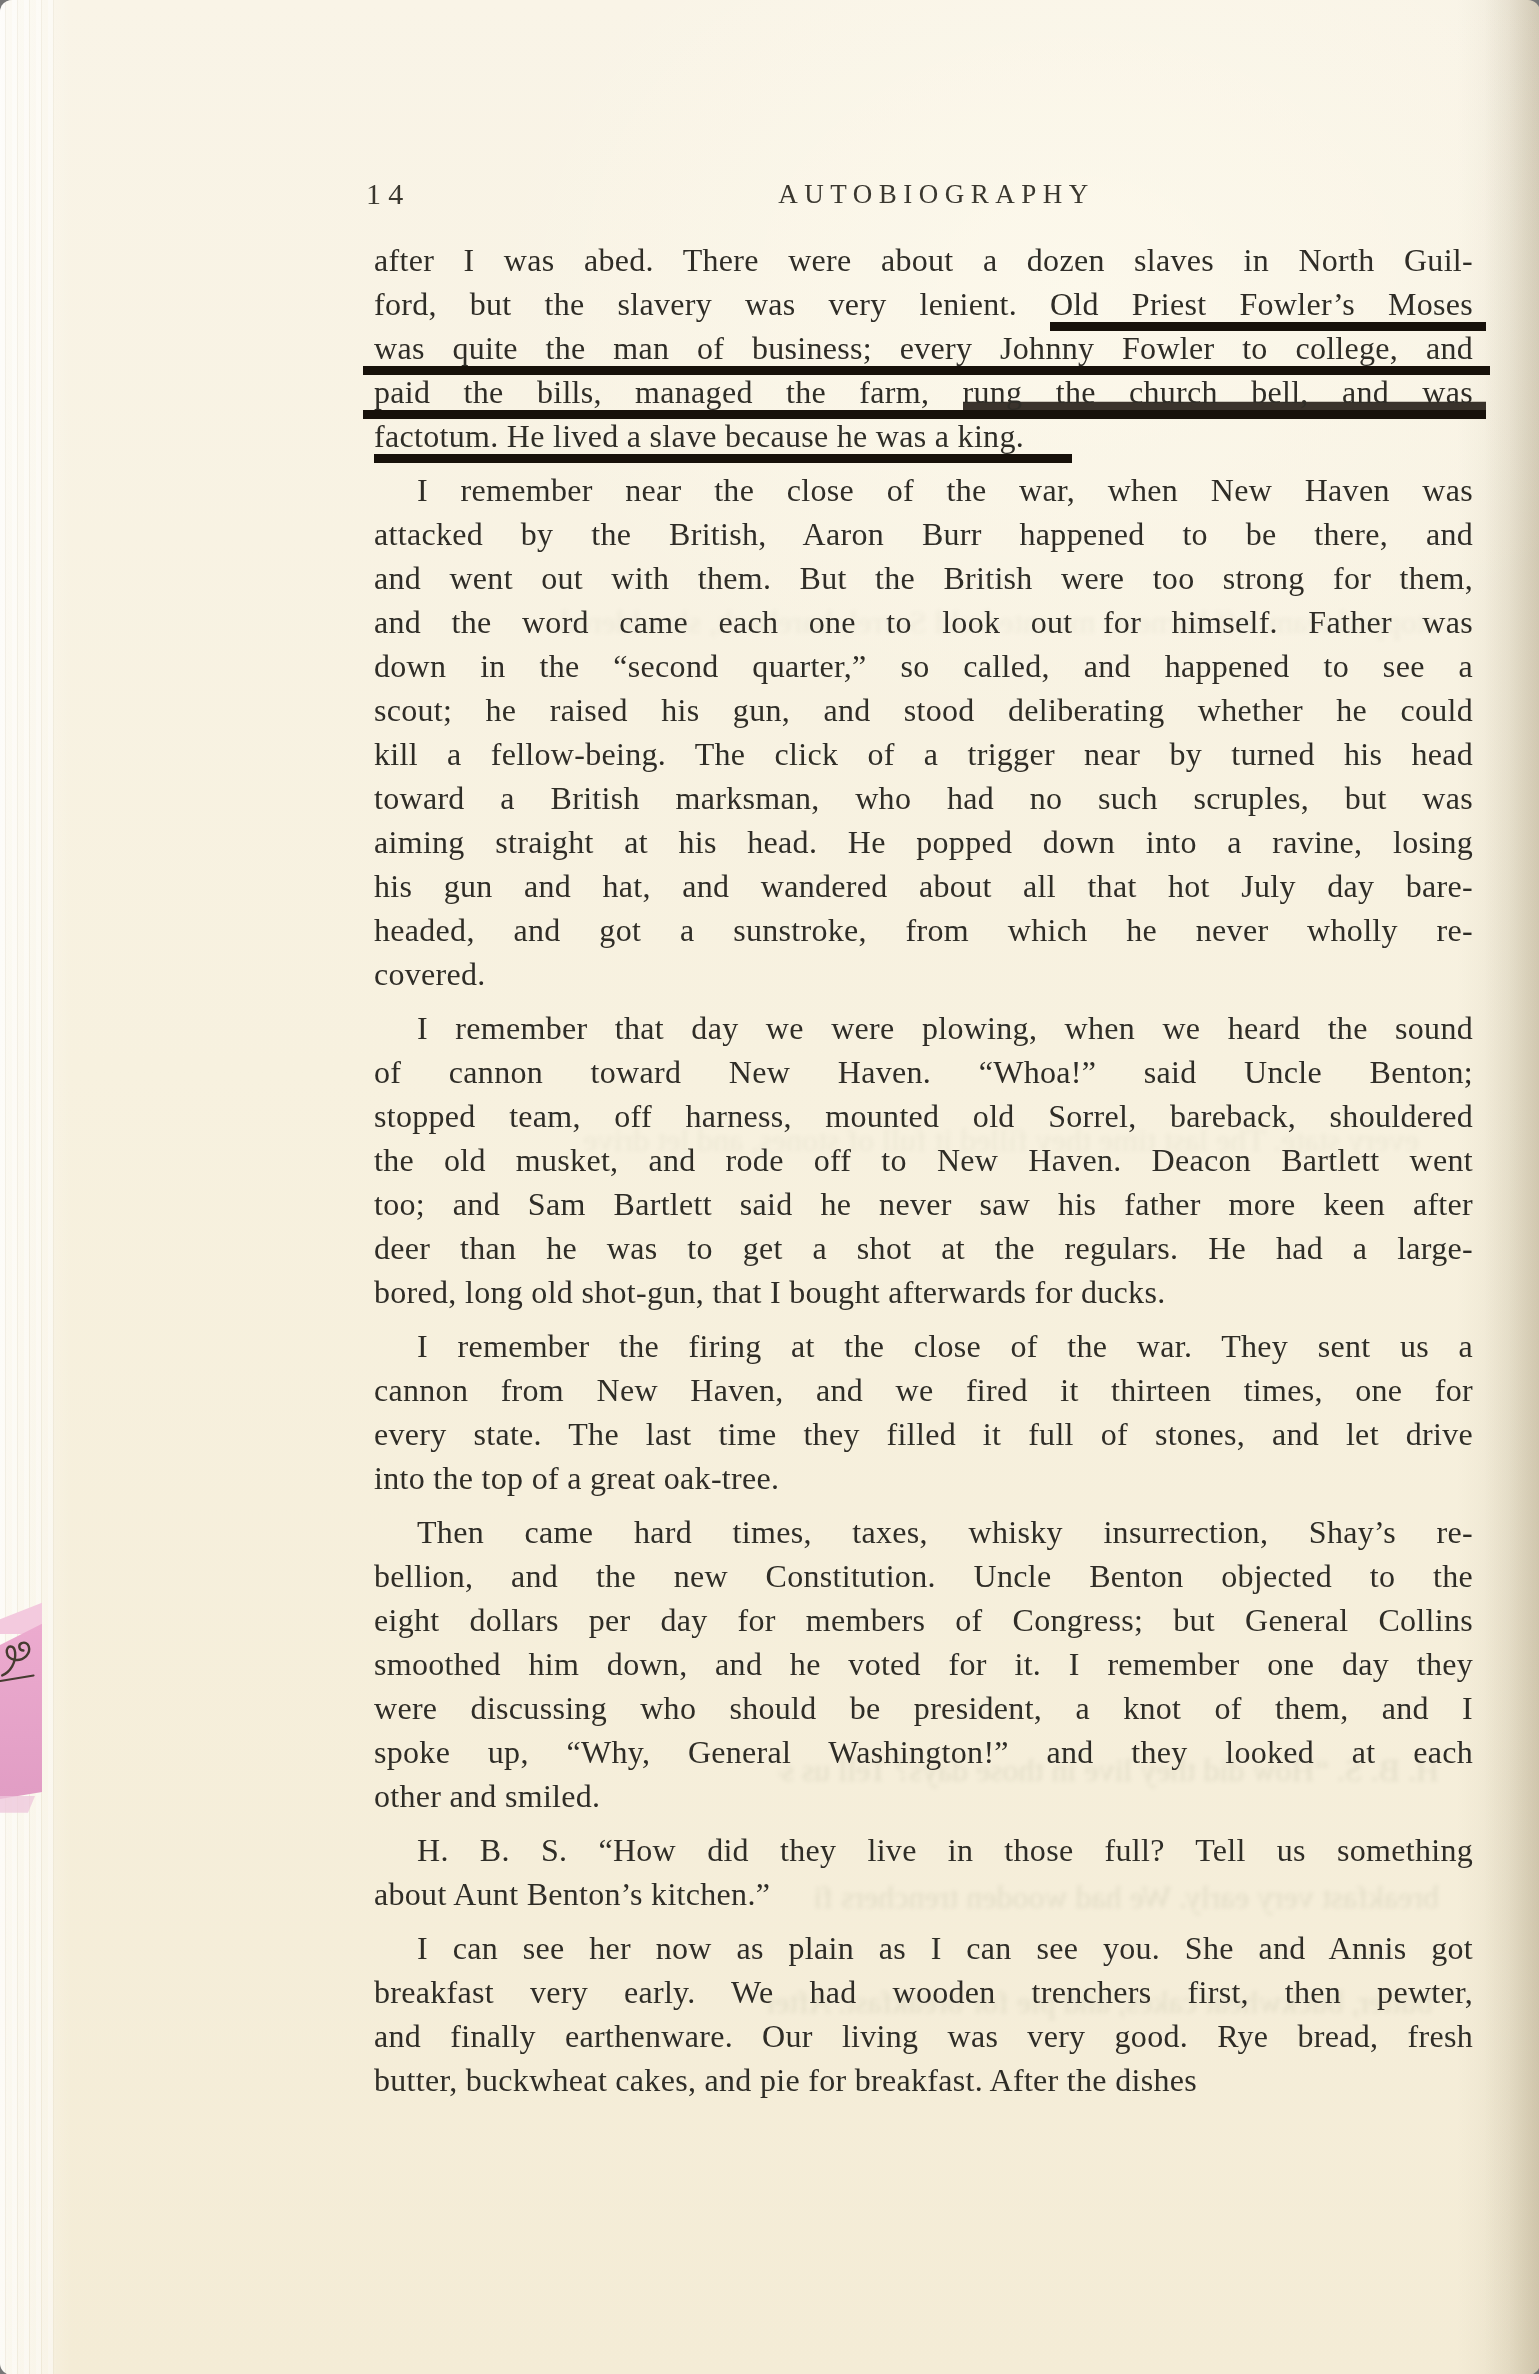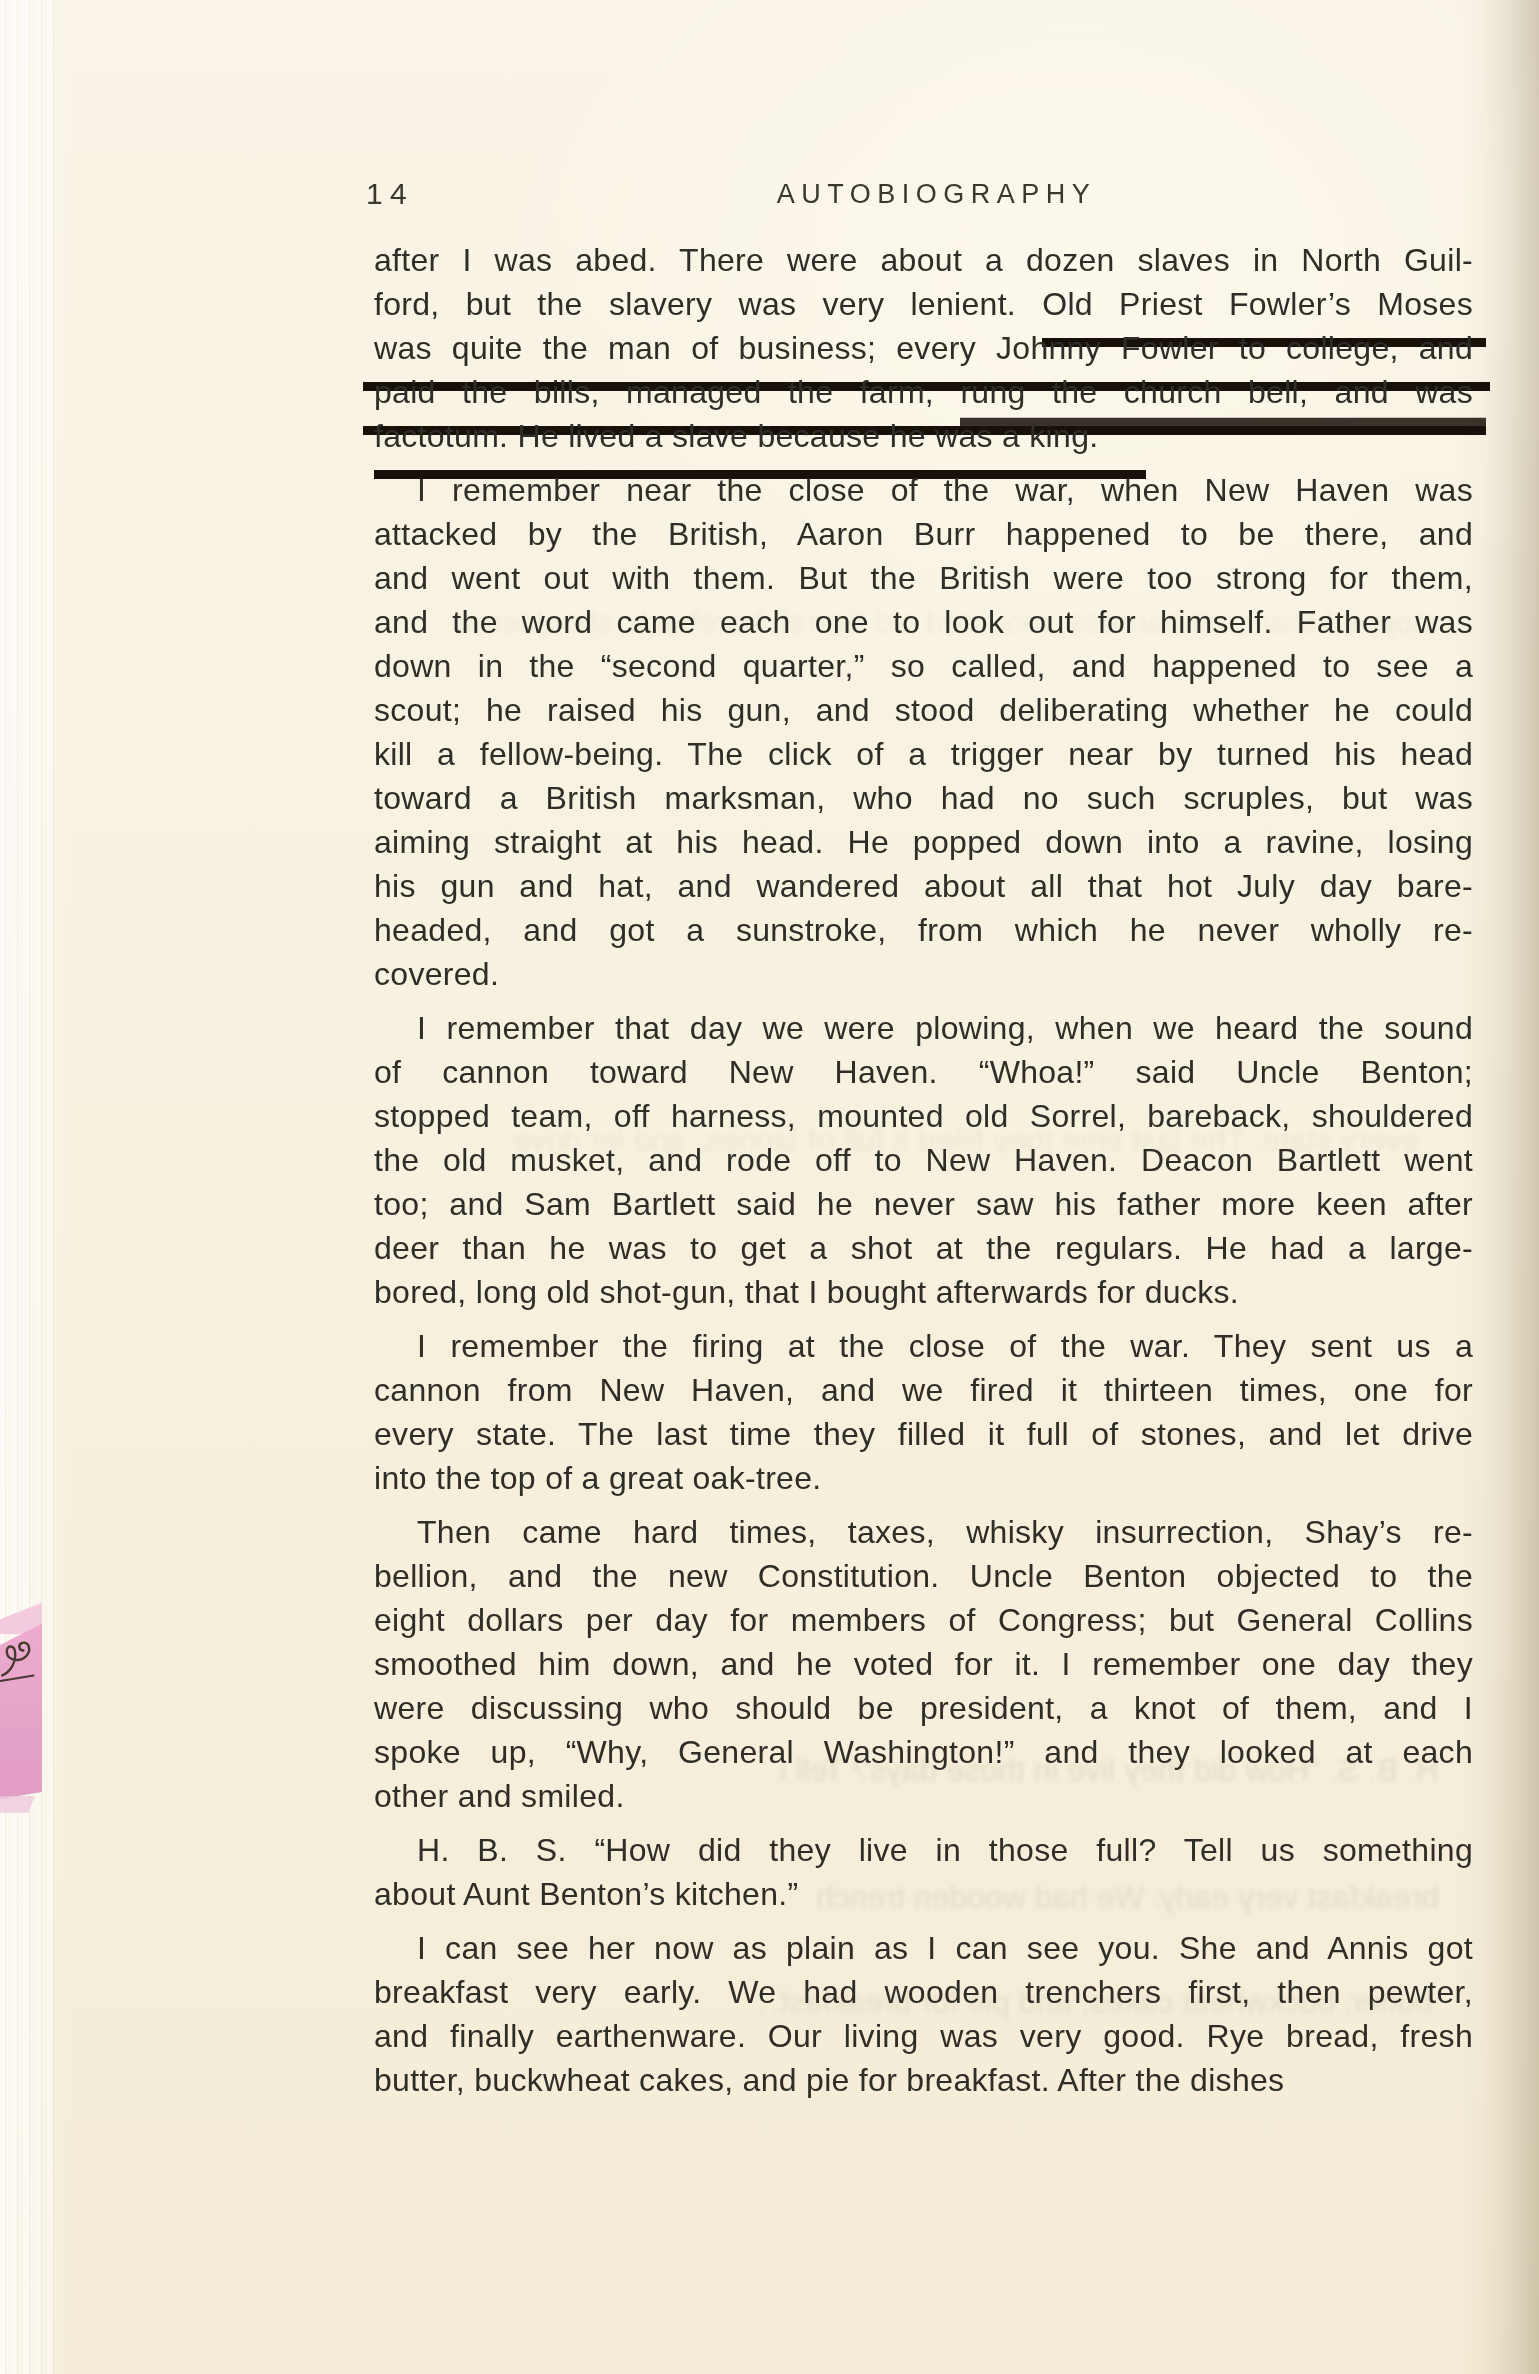--- a/index.html
+++ b/index.html
@@ -1,26 +1,27 @@
 <!DOCTYPE html>
 <html style="font-size:15px"><head>
 <meta charset="utf-8">
 <style>
   html,body { margin:0; padding:0; background:#777; }
   .scan {
     position:relative;
     width:1540px; height:2375px;
     margin:0 auto;
     overflow:hidden;
-    font-family:Liberation Sans, sans-serif;
+    font-family:Liberation Serif, serif;
     background:
       radial-gradient(835px 649px at 70% 12%, rgba(255,252,240,.55), rgba(255,252,240,0) 70%),
       linear-gradient(to right, rgba(255,255,255,.6) 0px, rgba(255,255,255,.28) 39px, rgba(255,255,255,0) 72px),
       linear-gradient(to left, rgba(118,102,66,.20) 0px, rgba(118,102,66,.08) 32px, rgba(118,102,66,0) 83px),
       linear-gradient(to bottom, #f9f4e7 0%, #f7f1df 45%, #f4ecd6 100%);
+    border-radius: 12px;
   }
   
   .left-edge {
     position:absolute; left:0; top:0; bottom:0; width:54px;
     background:repeating-linear-gradient(to right,
       rgba(255,255,255,.85) 0px 4.6px,
       rgba(213,206,187,.40) 4.6px 6.5px,
       rgba(252,250,243,.80) 6.5px 12px);
     opacity:.55;
   }
@@ -41,21 +42,21 @@
   .line {
     height:44px; line-height:44px;
     font-size:32px; letter-spacing:0.3px;
     text-align:justify; text-align-last:justify;
     white-space:normal;
   }
   .line.para-last { text-align-last:left; }
   .paragraph.indented .line:first-child { text-indent:43px; }
 
   
-  .ink-u  { border-bottom:9.3px solid #17110a; padding-bottom:16px; }
+  .ink-u  { border-bottom:9.3px solid #17110a; padding-bottom:0; }
   .ext-r  { padding-right:13px; margin-right:-13px; }
   .ext-l  { padding-left:11px;  margin-left:-11px; }
   .ext-lr { padding-left:11px;  margin-left:-11px; padding-right:16.7px; margin-right:-16.7px; }
   .ext-r2 { padding-right:48px; margin-right:-48px; }
   .s2     { box-shadow:inset 0 -8.3px 0 rgba(23,17,10,.85); }
 
   
   .ghost {
     position:absolute; height:43px; line-height:43px;
     font-size:32px; color:#707656; white-space:nowrap; overflow:hidden;

